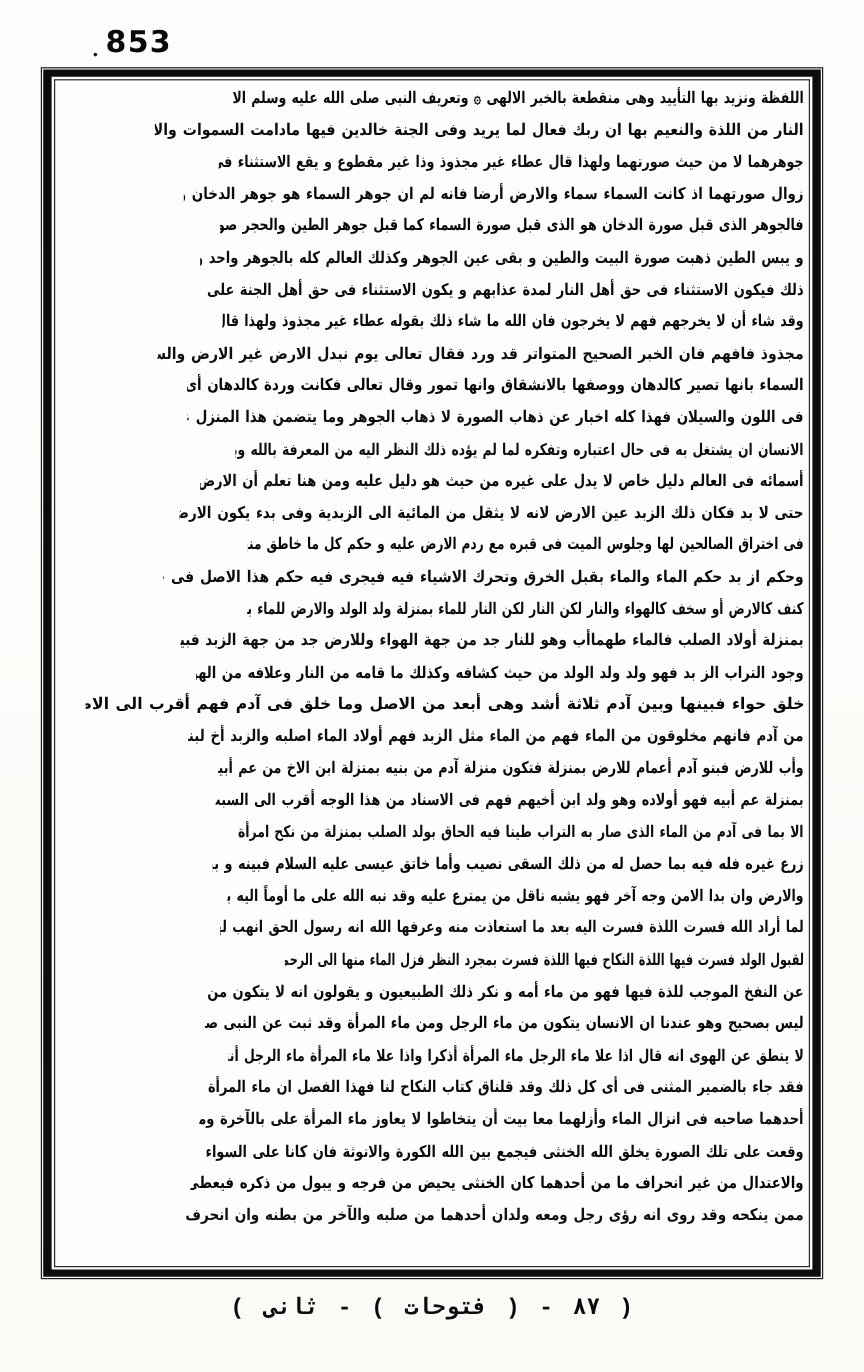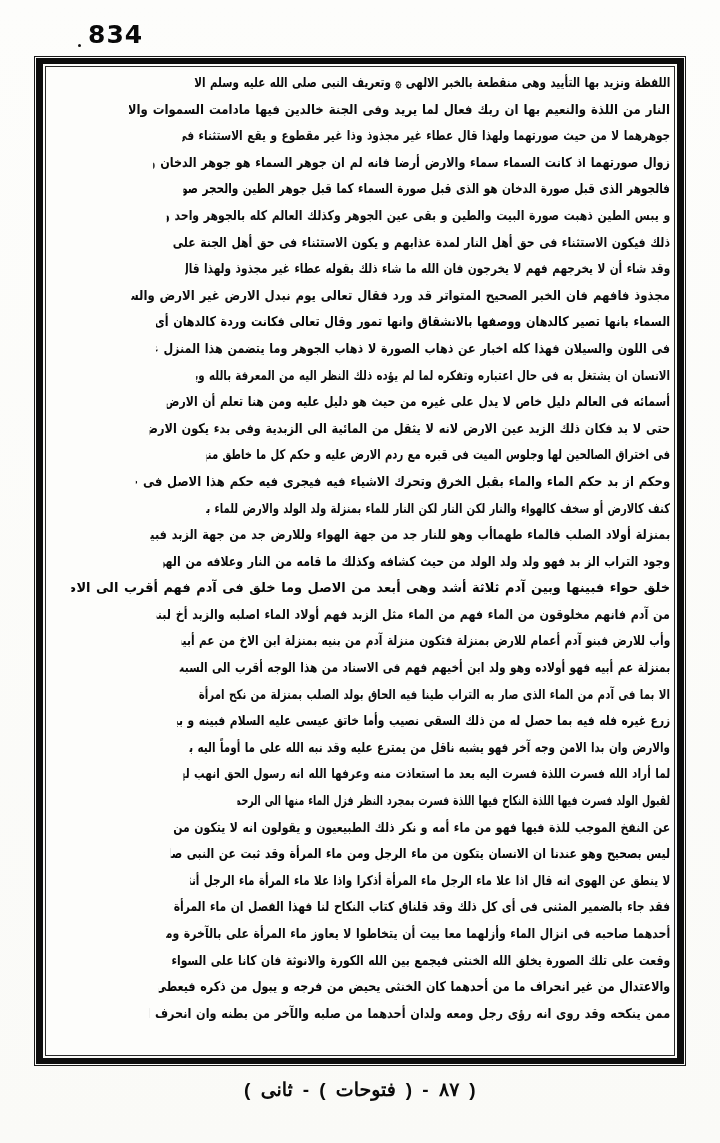--- a/index.html
+++ b/index.html
@@ -80,33 +80,33 @@
   
   .tline:nth-child(3n){color:#0e0e0e;}
   .tline:nth-child(5n){color:#070707;letter-spacing:-0.3px;}
   .tline:nth-child(7n){letter-spacing:-0.1px;}
 
   
   .footer-sig{
     position:absolute;left:0;top:1078px;width:720px;
     text-align:center;
     direction:rtl;
-    font-family:Liberation Sans, sans-serif;
+    font-family:Liberation Mono, monospace;
     font-size:19px;font-weight:bold;color:#0b0b0b;
     letter-spacing:0.5px;
   }
   .footer-sig .seg{display:inline-block;margin:0 2px;}
 </style>
 </head>
 <body>
 
 <div class="paper"></div>
 
 <div class="folio-dot"></div>
-<div class="folio">438</div>
+<div class="folio">358</div>
 
 <div class="frame-outer"></div>
 <div class="frame-thick"></div>
 <div class="frame-inner"></div>
 
 <div class="body-text" id="bodyText">
     <div class="tline" style="transform: scaleX(0.775408); transform-origin: right center;">اللفظة ونزيد بها التأييد وهى منقطعة بالخبر الالهى ۞ وتعريف النبى صلى الله عليه وسلم الا ماشاء ربك بما يرزقون فى</div>
     <div class="tline" style="transform: scaleX(0.875354); transform-origin: right center;">النار من اللذة والنعيم بها  ان ربك فعال لما يريد  وفى الجنة خالدين فيها مادامت السموات والارض  من حيث</div>
     <div class="tline" style="transform: scaleX(0.789272); transform-origin: right center;">جوهرهما لا من حيث صورتهما ولهذا قال عطاء غير مجذوذ وذا غير مقطوع و يقع الاستثناء فى قوله الا ماشاء ربك من</div>
     <div class="tline" style="transform: scaleX(0.836265); transform-origin: right center;">زوال صورتهما اذ كانت السماء سماء والارض أرضا فانه لم ان جوهر السماء هو جوهر الدخان وتبدلت عليه الصور</div>

